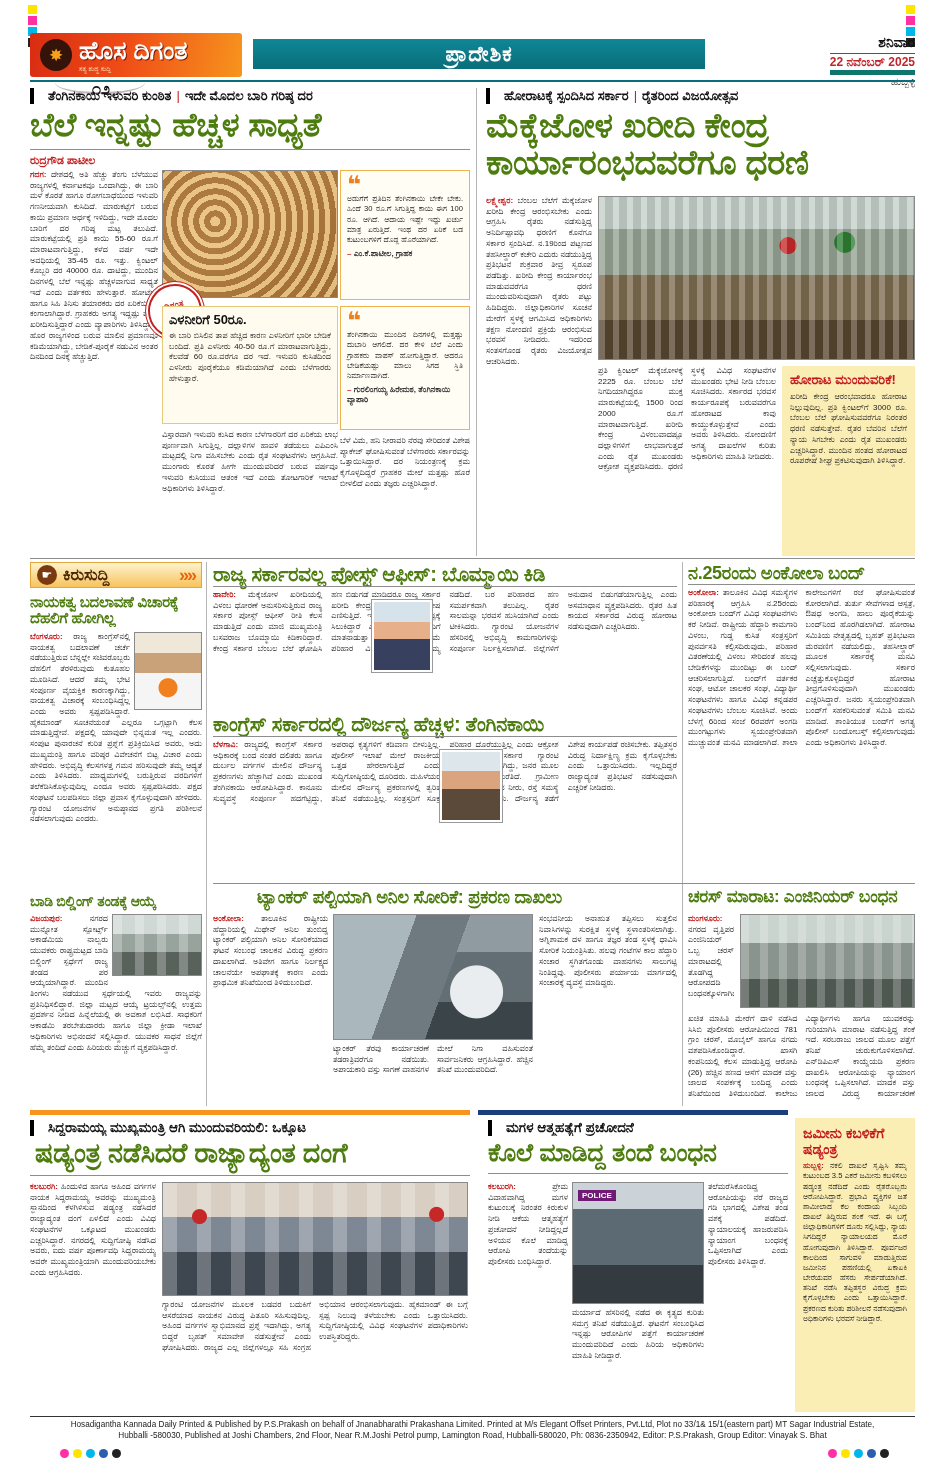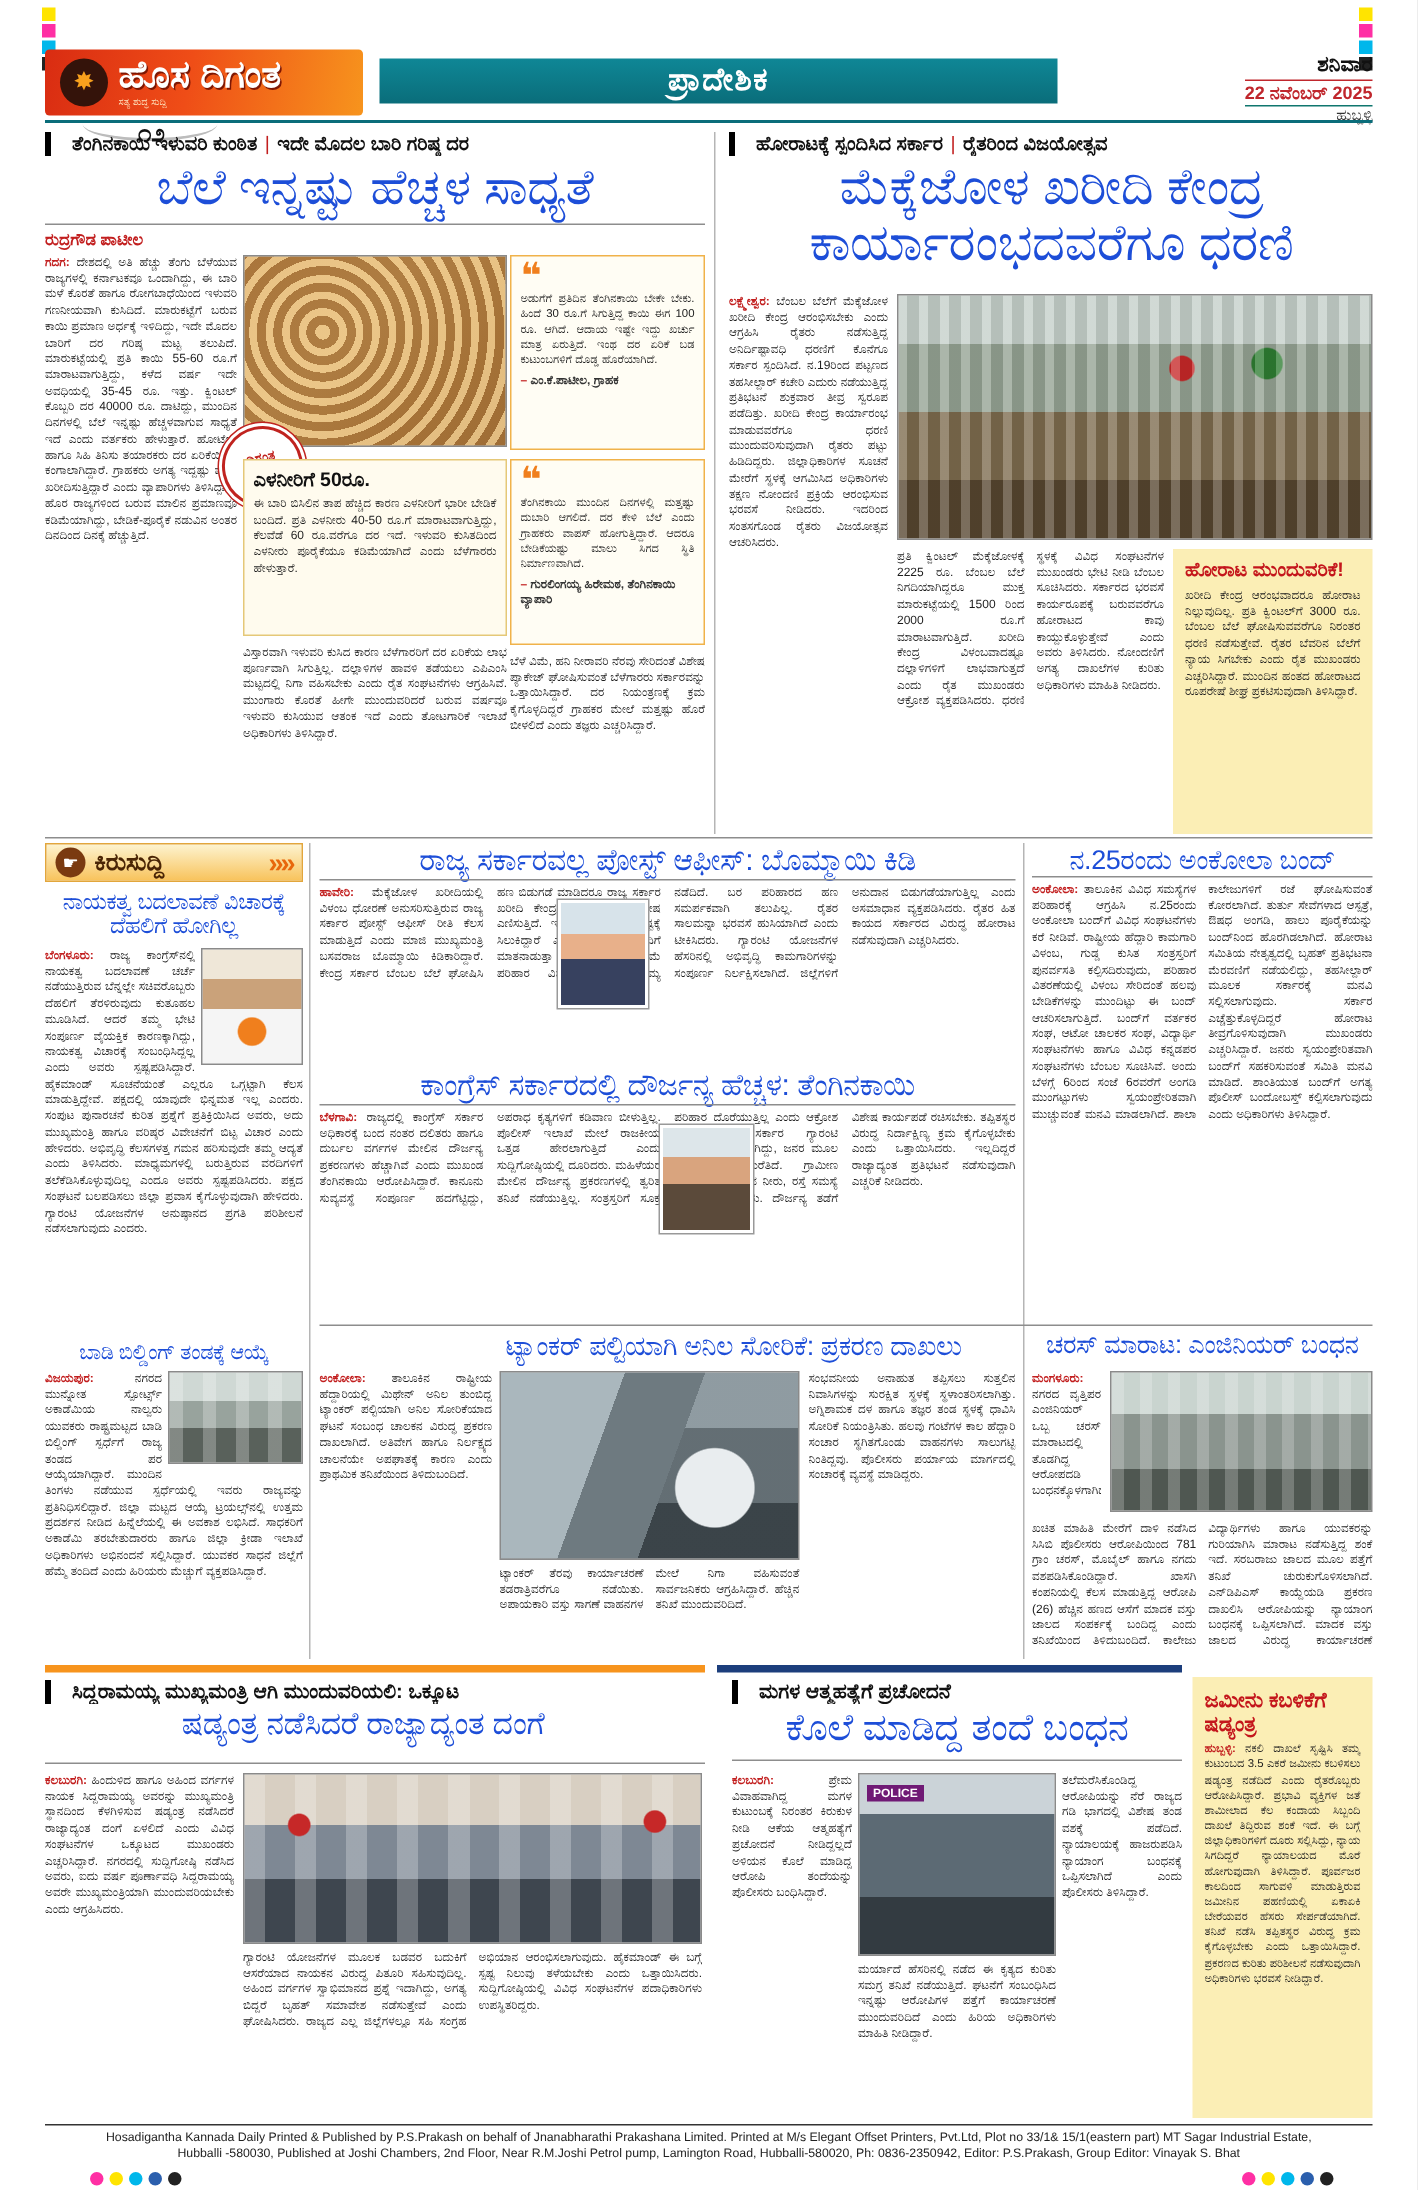--- a/index.html
+++ b/index.html
@@ -2,21 +2,21 @@
 <html><head>
 <meta charset="utf-8">
 <style>
   html,body{margin:0;padding:0;background:#dfdfdf;font-family:"Liberation Sans","DejaVu Sans",sans-serif;}
   #page{position:relative;width:945px;height:1460px;margin:0 auto;background:#ffffff;overflow:hidden;}
   .abs{position:absolute;box-sizing:border-box;}
   .bt{font-size:8px;line-height:1.34;text-align:justify;color:#1c1c1c;overflow:hidden;}
   .bt b.dl{color:#c21f1f;font-weight:bold;}
   .cols2{column-count:2;column-gap:8px;}
   .cols4{column-count:4;column-gap:9px;}
-  .headline{font-weight:400;color:#1d4ed8;letter-spacing:-.3px;line-height:1.08;text-align:center;}
+  .headline{font-weight:700;color:#4d7c0f;letter-spacing:-.3px;line-height:1.08;}
   .kicker{font-weight:800;font-size:13px;color:#111;border-left:4px solid #000000;padding-left:14px;white-space:nowrap;overflow:hidden;}
   .kicker .sep{color:#c21f1f;padding:0 5px;font-weight:400;}
   .rule{background:#8d8d8d;}
   .vrule{background:#b5b5b5;}
   .byline{color:#c21f1f;font-weight:bold;font-size:11px;}
   .photo{border:1px solid #8a8a8a;background-size:cover;}
   .quote-box{border:1px solid #f0b24a;background:#fffdf4;padding:5px 6px;overflow:hidden;}
   .quote-glyph{color:#f07f1d;font-size:24px;line-height:18px;font-weight:800;display:block;}
   .quote-text{font-size:7.6px;line-height:1.35;text-align:justify;color:#222;}
   .quote-attr{font-size:8px;font-weight:bold;color:#333;text-align:left;margin-top:4px;}
@@ -65,21 +65,21 @@
   </div>
   <div class="abs swoosh" style="left:55px;top:78px;"></div>
   <div class="abs" style="left:92px;top:80px;font-size:16px;font-weight:800;color:#111;">೧೨</div>
 
   <div class="abs section-bar" style="left:253px;top:39px;width:452px;height:30px;">
     <span>ಪ್ರಾದೇಶಿಕ</span>
   </div>
 
   <div class="abs" style="left:745px;top:34px;width:170px;text-align:right;">
     <div style="font-size:14px;font-weight:800;color:#111;">ಶನಿವಾರ</div>
-    <div style="font-size:12px;font-weight:bold;color:#c0272d;border-top:1px solid #c0272d;border-bottom:1px solid #0f766e;display:inline-block;padding:1px 0;margin-top:2px;">22 ನವೆಂಬರ್ 2025</div>
+    <div style="font-size:12px;font-weight:bold;color:#c0272d;border-top:1px solid #c0272d;border-bottom:5px solid #0f766e;display:inline-block;padding:1px 0;margin-top:2px;">22 ನವೆಂಬರ್ 2025</div>
     <div style="font-size:10px;color:#333;margin-top:1px;">ಹುಬ್ಬಳ್ಳಿ</div>
   </div>
 
   <div class="abs" style="left:30px;top:80px;width:885px;height:2px;background:#0a6d7a;"></div>
 
   <div class="abs vrule" style="left:476px;top:88px;width:1px;height:468px;"></div>
 
   <div class="abs kicker" style="left:30px;top:88px;width:440px;">
     <span>ತೆಂಗಿನಕಾಯಿ ಇಳುವರಿ ಕುಂಠಿತ</span><span class="sep">|</span><span>ಇದೇ ಮೊದಲ ಬಾರಿ ಗರಿಷ್ಠ ದರ</span>
   </div>
@@ -211,21 +211,21 @@
   </div>
   <div class="abs photo" style="left:740px;top:914px;width:175px;height:94px;background:
       repeating-linear-gradient(90deg, rgba(255,255,255,.22) 0 8px, transparent 8px 19px),
       linear-gradient(180deg,#c9d4cf 0 30%,#8a948e 30% 70%,#4f5751 70%);"></div>
   <div class="abs bt cols2" style="left:688px;top:1014px;width:227px;height:92px;">ಖಚಿತ ಮಾಹಿತಿ ಮೇರೆಗೆ ದಾಳಿ ನಡೆಸಿದ ಸಿಸಿಬಿ ಪೊಲೀಸರು ಆರೋಪಿಯಿಂದ 781 ಗ್ರಾಂ ಚರಸ್, ಮೊಬೈಲ್ ಹಾಗೂ ನಗದು ವಶಪಡಿಸಿಕೊಂಡಿದ್ದಾರೆ. ಖಾಸಗಿ ಕಂಪನಿಯಲ್ಲಿ ಕೆಲಸ ಮಾಡುತ್ತಿದ್ದ ಆರೋಪಿ (26) ಹೆಚ್ಚಿನ ಹಣದ ಆಸೆಗೆ ಮಾದಕ ವಸ್ತು ಜಾಲದ ಸಂಪರ್ಕಕ್ಕೆ ಬಂದಿದ್ದ ಎಂದು ತನಿಖೆಯಿಂದ ತಿಳಿದುಬಂದಿದೆ. ಕಾಲೇಜು ವಿದ್ಯಾರ್ಥಿಗಳು ಹಾಗೂ ಯುವಕರನ್ನು ಗುರಿಯಾಗಿಸಿ ಮಾರಾಟ ನಡೆಸುತ್ತಿದ್ದ ಶಂಕೆ ಇದೆ. ಸರಬರಾಜು ಜಾಲದ ಮೂಲ ಪತ್ತೆಗೆ ತನಿಖೆ ಚುರುಕುಗೊಳಿಸಲಾಗಿದೆ. ಎನ್‌ಡಿಪಿಎಸ್ ಕಾಯ್ದೆಯಡಿ ಪ್ರಕರಣ ದಾಖಲಿಸಿ ಆರೋಪಿಯನ್ನು ನ್ಯಾಯಾಂಗ ಬಂಧನಕ್ಕೆ ಒಪ್ಪಿಸಲಾಗಿದೆ. ಮಾದಕ ವಸ್ತು ಜಾಲದ ವಿರುದ್ಧ ಕಾರ್ಯಾಚರಣೆ ಮುಂದುವರಿಯಲಿದೆ ಎಂದು ಪೊಲೀಸ್ ಆಯುಕ್ತರು ತಿಳಿಸಿದ್ದಾರೆ.</div>
 
   <div class="abs" style="left:30px;top:1110px;width:440px;height:5px;background:#f7941d;"></div>
   <div class="abs" style="left:478px;top:1110px;width:310px;height:5px;background:#1c3e7c;"></div>
 
   <div class="abs kicker" style="left:30px;top:1120px;width:440px;font-size:13.5px;">ಸಿದ್ದರಾಮಯ್ಯ ಮುಖ್ಯಮಂತ್ರಿ ಆಗಿ ಮುಂದುವರಿಯಲಿ: ಒಕ್ಕೂಟ</div>
-  <div class="abs headline" style="left:22px;top:1139px;width:440px;font-size:21px;">ಷಡ್ಯಂತ್ರ ನಡೆಸಿದರೆ ರಾಜ್ಯಾದ್ಯಂತ ದಂಗೆ</div>
+  <div class="abs headline" style="left:35px;top:1139px;width:440px;font-size:27px;">ಷಡ್ಯಂತ್ರ ನಡೆಸಿದರೆ ರಾಜ್ಯಾದ್ಯಂತ ದಂಗೆ</div>
   <div class="abs rule" style="left:30px;top:1175px;width:440px;height:1px;"></div>
   <div class="abs bt" style="left:30px;top:1182px;width:126px;height:228px;">
     <b class="dl">ಕಲಬುರಗಿ:</b> <span>ಹಿಂದುಳಿದ ಹಾಗೂ ಅಹಿಂದ ವರ್ಗಗಳ ನಾಯಕ ಸಿದ್ದರಾಮಯ್ಯ ಅವರನ್ನು ಮುಖ್ಯಮಂತ್ರಿ ಸ್ಥಾನದಿಂದ ಕೆಳಗಿಳಿಸುವ ಷಡ್ಯಂತ್ರ ನಡೆಸಿದರೆ ರಾಜ್ಯಾದ್ಯಂತ ದಂಗೆ ಏಳಲಿದೆ ಎಂದು ವಿವಿಧ ಸಂಘಟನೆಗಳ ಒಕ್ಕೂಟದ ಮುಖಂಡರು ಎಚ್ಚರಿಸಿದ್ದಾರೆ. ನಗರದಲ್ಲಿ ಸುದ್ದಿಗೋಷ್ಠಿ ನಡೆಸಿದ ಅವರು, ಐದು ವರ್ಷ ಪೂರ್ಣಾವಧಿ ಸಿದ್ದರಾಮಯ್ಯ ಅವರೇ ಮುಖ್ಯಮಂತ್ರಿಯಾಗಿ ಮುಂದುವರಿಯಬೇಕು ಎಂದು ಆಗ್ರಹಿಸಿದರು.</span>
   </div>
   <div class="abs photo" style="left:162px;top:1182px;width:306px;height:114px;background:
       radial-gradient(circle at 12% 30%, #c62828 0 7px, transparent 8px),
       radial-gradient(circle at 90% 28%, #c62828 0 7px, transparent 8px),
       repeating-linear-gradient(90deg, rgba(255,255,255,.25) 0 14px, transparent 14px 34px),
       linear-gradient(180deg,#d8cfc2 0 30%,#7e8894 30% 62%,#3e464f 62%);"></div>
   <div class="abs bt cols2" style="left:162px;top:1300px;width:306px;height:110px;">ಗ್ಯಾರಂಟಿ ಯೋಜನೆಗಳ ಮೂಲಕ ಬಡವರ ಬದುಕಿಗೆ ಆಸರೆಯಾದ ನಾಯಕನ ವಿರುದ್ಧ ಪಿತೂರಿ ಸಹಿಸುವುದಿಲ್ಲ. ಅಹಿಂದ ವರ್ಗಗಳ ಸ್ವಾಭಿಮಾನದ ಪ್ರಶ್ನೆ ಇದಾಗಿದ್ದು, ಅಗತ್ಯ ಬಿದ್ದರೆ ಬೃಹತ್ ಸಮಾವೇಶ ನಡೆಸುತ್ತೇವೆ ಎಂದು ಘೋಷಿಸಿದರು. ರಾಜ್ಯದ ಎಲ್ಲ ಜಿಲ್ಲೆಗಳಲ್ಲೂ ಸಹಿ ಸಂಗ್ರಹ ಅಭಿಯಾನ ಆರಂಭಿಸಲಾಗುವುದು. ಹೈಕಮಾಂಡ್ ಈ ಬಗ್ಗೆ ಸ್ಪಷ್ಟ ನಿಲುವು ತಳೆಯಬೇಕು ಎಂದು ಒತ್ತಾಯಿಸಿದರು. ಸುದ್ದಿಗೋಷ್ಠಿಯಲ್ಲಿ ವಿವಿಧ ಸಂಘಟನೆಗಳ ಪದಾಧಿಕಾರಿಗಳು ಉಪಸ್ಥಿತರಿದ್ದರು.</div>

